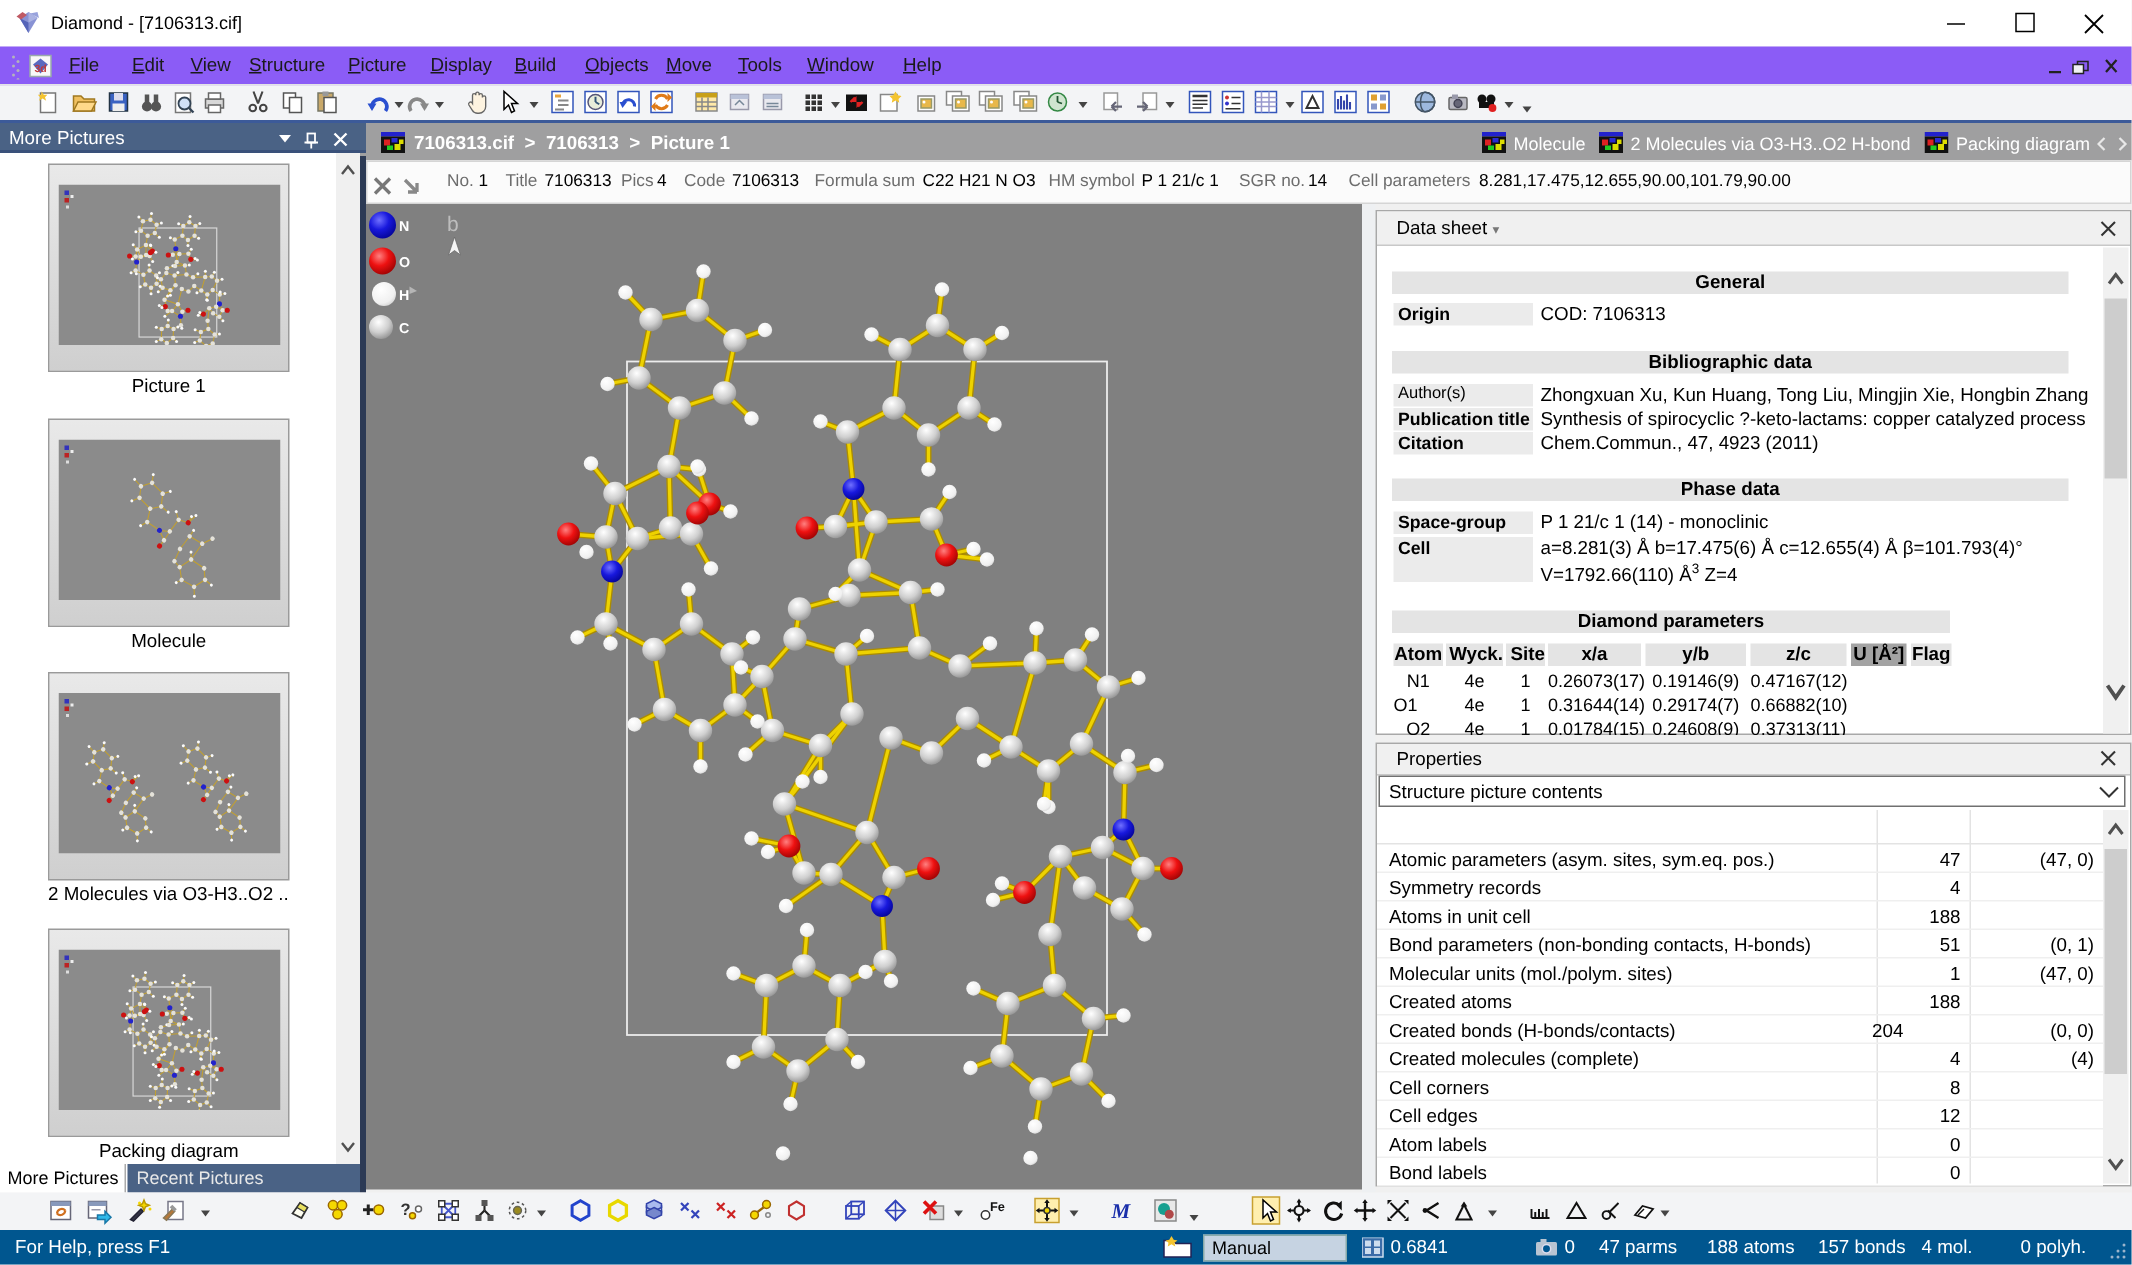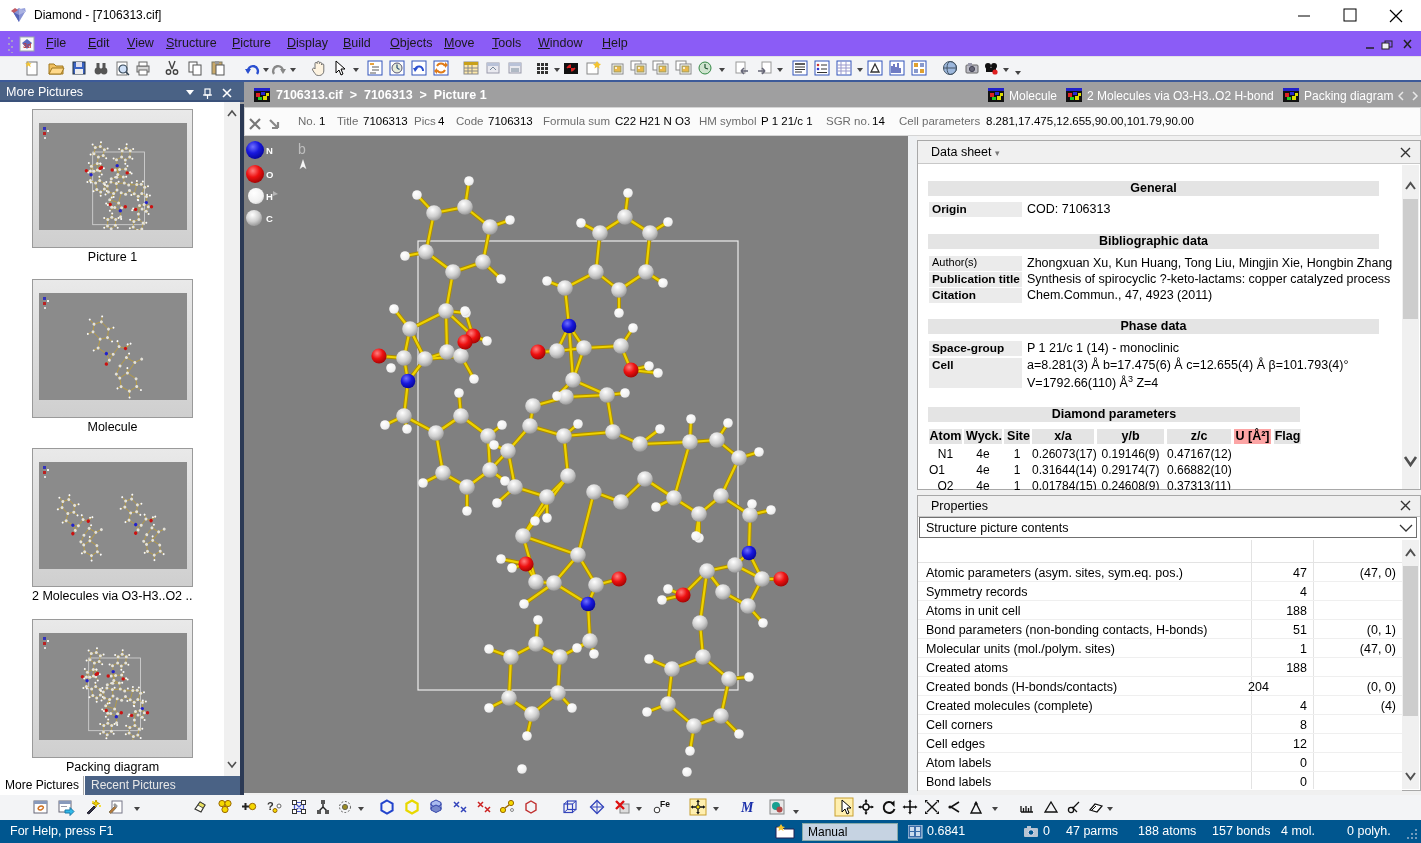--- a/index.html
+++ b/index.html
@@ -1842,21 +1842,21 @@
 <div class="abs" style="left:929px;top:358px;width:93px;height:30px;background:#ebebeb;font-weight:bold;font-size:11.8px;color:#000;padding-left:3px">Cell</div>
 <div class="abs" style="left:1027px;top:358px;font-size:12.5px;color:#000;white-space:nowrap">a=8.281(3) Å b=17.475(6) Å c=12.655(4) Å β=101.793(4)°</div>
 <div class="abs" style="left:1027px;top:374px;font-size:12.5px;color:#000;white-space:nowrap">V=1792.66(110) Å<sup style="font-size:9px">3</sup> Z=4</div>
 <div class="abs" style="left:928px;top:407px;width:372px;height:15px;background:#e4e4e4;text-align:center;font-weight:bold;font-size:12.5px;color:#000">Diamond parameters</div>
 <div class="abs" style="left:929px;top:429px;width:33px;height:15px;background:#e4e4e4;text-align:center;font-weight:bold;font-size:12.5px">Atom</div>
 <div class="abs" style="left:964px;top:429px;width:38px;height:15px;background:#e4e4e4;text-align:right;font-weight:bold;font-size:12.5px">Wyck.</div>
 <div class="abs" style="left:1004px;top:429px;width:26px;height:15px;background:#e4e4e4;text-align:right;font-weight:bold;font-size:12.5px">Site</div>
 <div class="abs" style="left:1032px;top:429px;width:62px;height:15px;background:#e4e4e4;text-align:center;font-weight:bold;font-size:12.5px">x/a</div>
 <div class="abs" style="left:1097px;top:429px;width:67px;height:15px;background:#e4e4e4;text-align:center;font-weight:bold;font-size:12.5px">y/b</div>
 <div class="abs" style="left:1167px;top:429px;width:64px;height:15px;background:#e4e4e4;text-align:center;font-weight:bold;font-size:12.5px">z/c</div>
-<div class="abs" style="left:1234px;top:429px;width:37px;height:15px;background:#fca5a5;text-align:center;font-weight:bold;font-size:12.5px">U [Å²]</div>
+<div class="abs" style="left:1234px;top:429px;width:37px;height:15px;background:#a3a3a3;text-align:center;font-weight:bold;font-size:12.5px">U [Å²]</div>
 <div class="abs" style="left:1274px;top:429px;width:27px;height:15px;background:#e4e4e4;text-align:center;font-weight:bold;font-size:12.5px">Flag</div>
 <div class="abs" style="left:929px;top:447px;width:33px;text-align:center;font-size:12px">N1</div>
 <div class="abs" style="left:964px;top:447px;width:38px;text-align:center;font-size:12px">4e</div>
 <div class="abs" style="left:1004px;top:447px;width:26px;text-align:center;font-size:12px">1</div>
 <div class="abs" style="left:1032px;top:447px;width:62px;text-align:center;font-size:12px">0.26073(17)</div>
 <div class="abs" style="left:1097px;top:447px;width:67px;text-align:center;font-size:12px">0.19146(9)</div>
 <div class="abs" style="left:1167px;top:447px;width:64px;text-align:center;font-size:12px">0.47167(12)</div>
 <div class="abs" style="left:929px;top:463px;width:33px;text-align:left;font-size:12px">O1</div>
 <div class="abs" style="left:964px;top:463px;width:38px;text-align:center;font-size:12px">4e</div>
 <div class="abs" style="left:1004px;top:463px;width:26px;text-align:center;font-size:12px">1</div>

